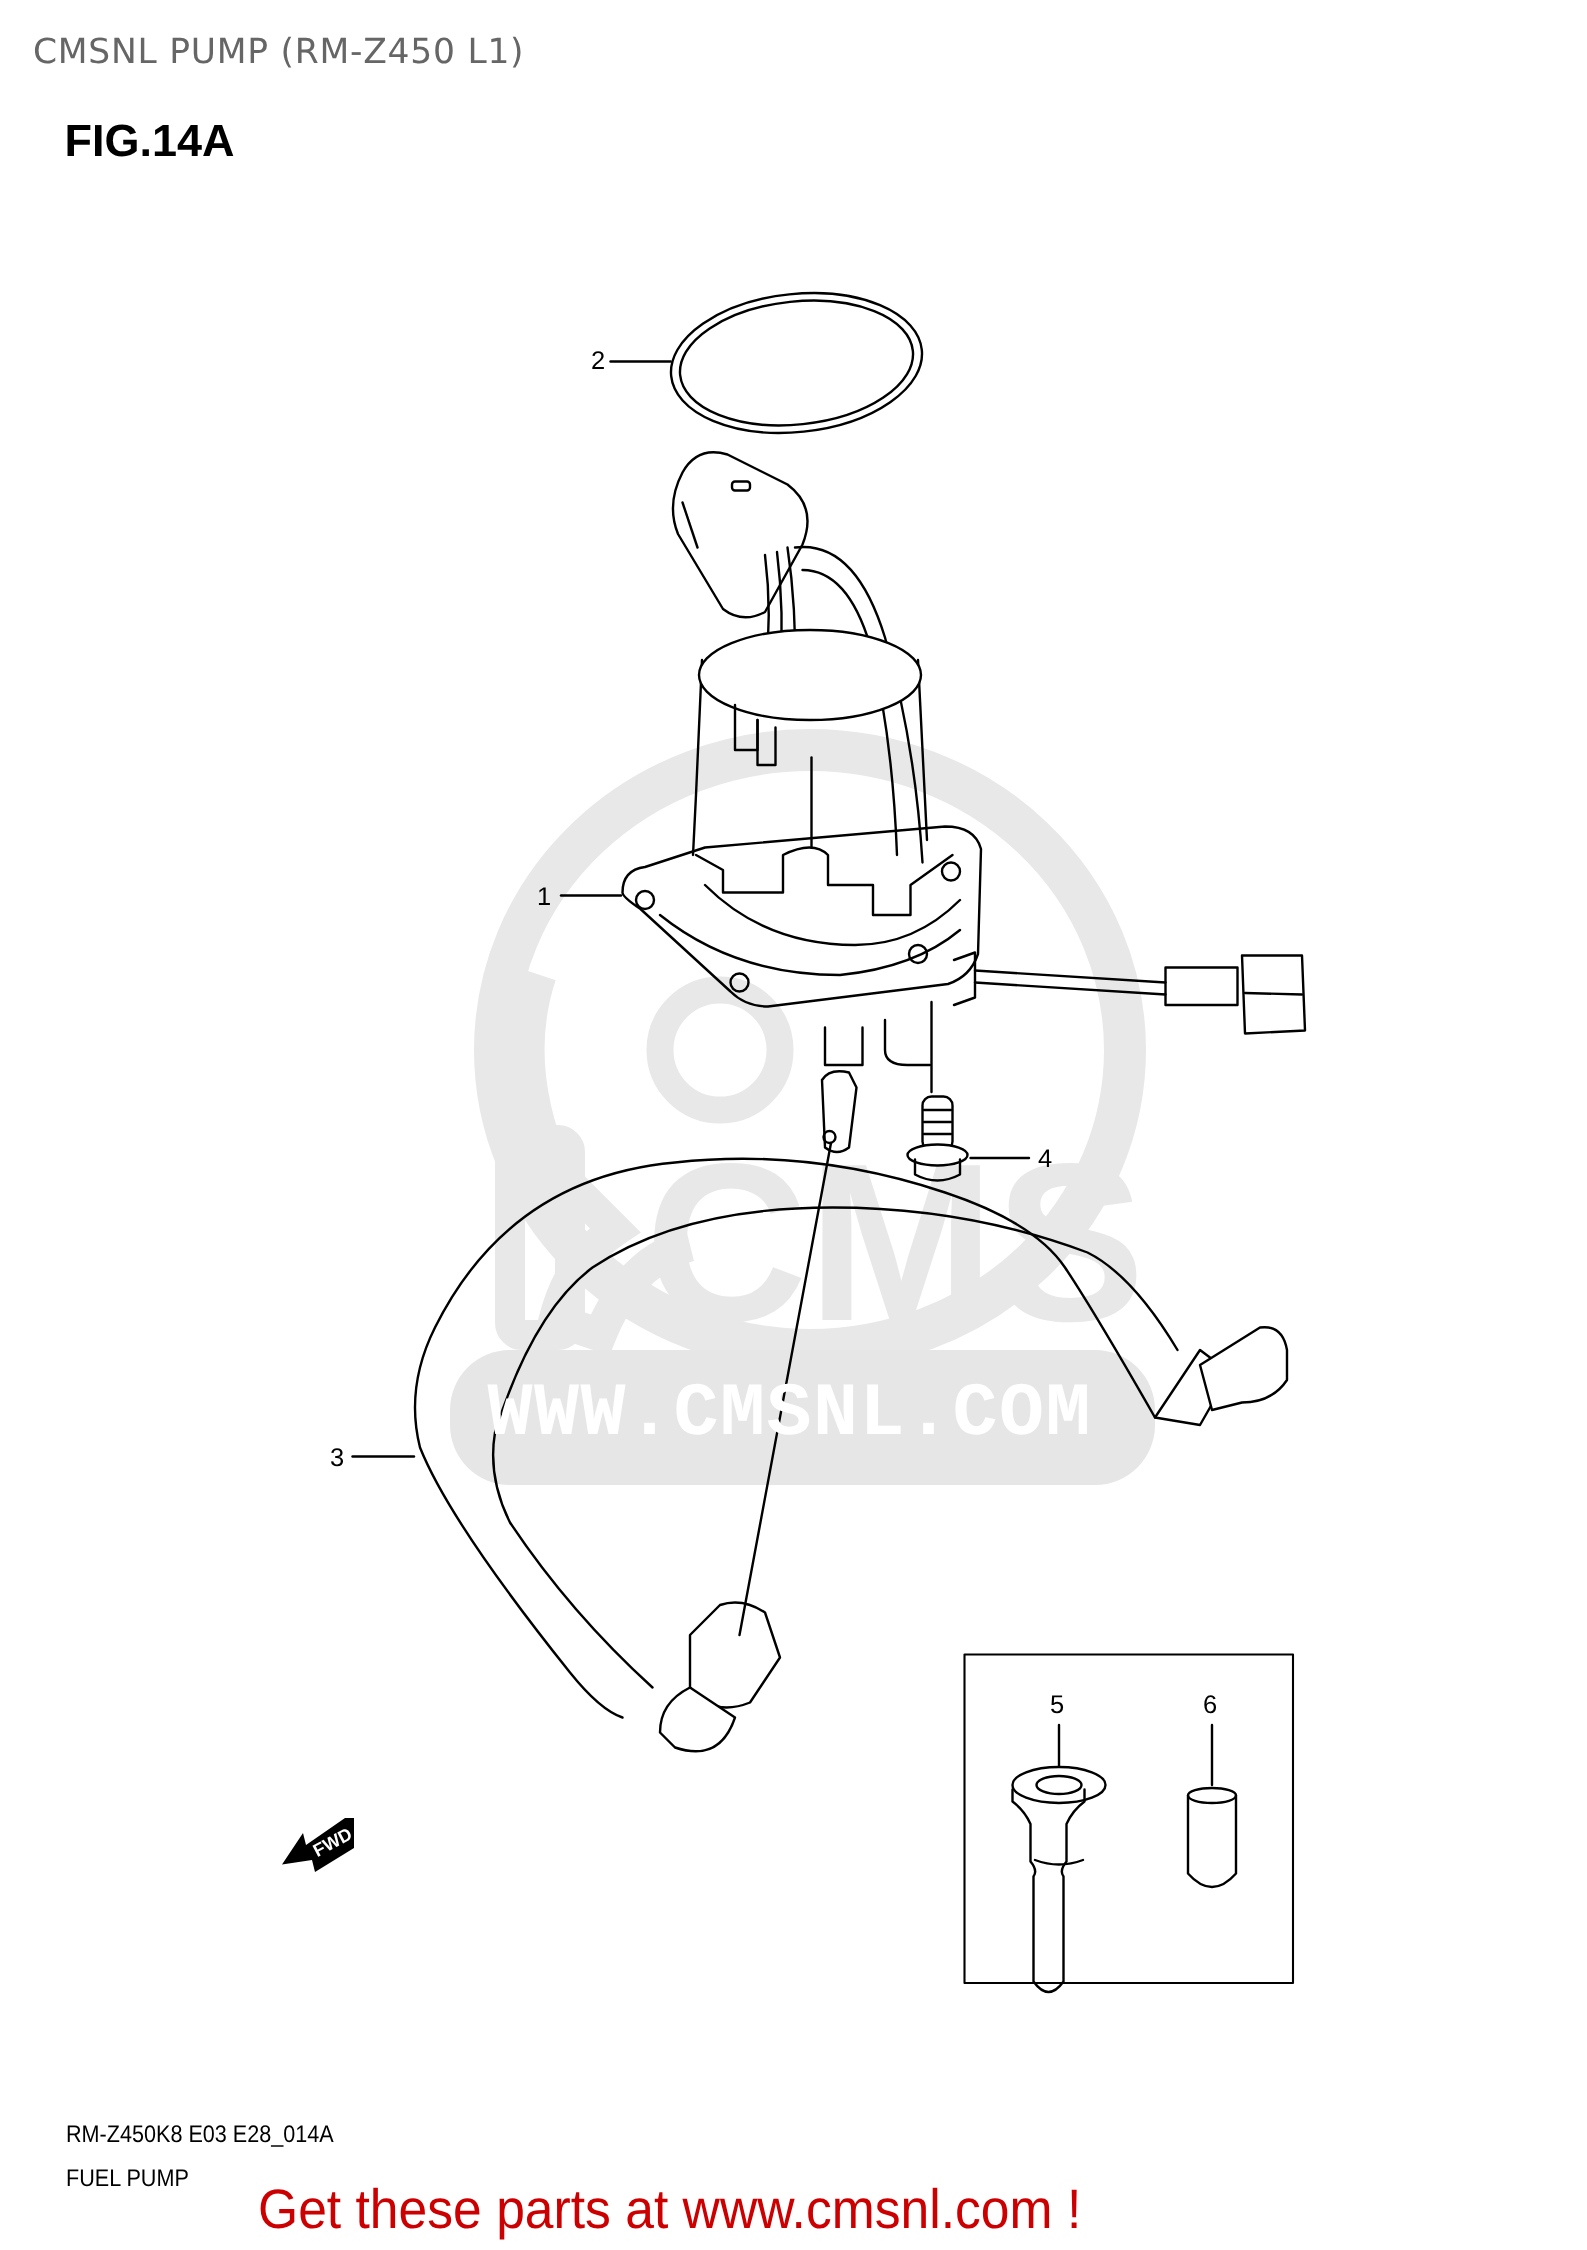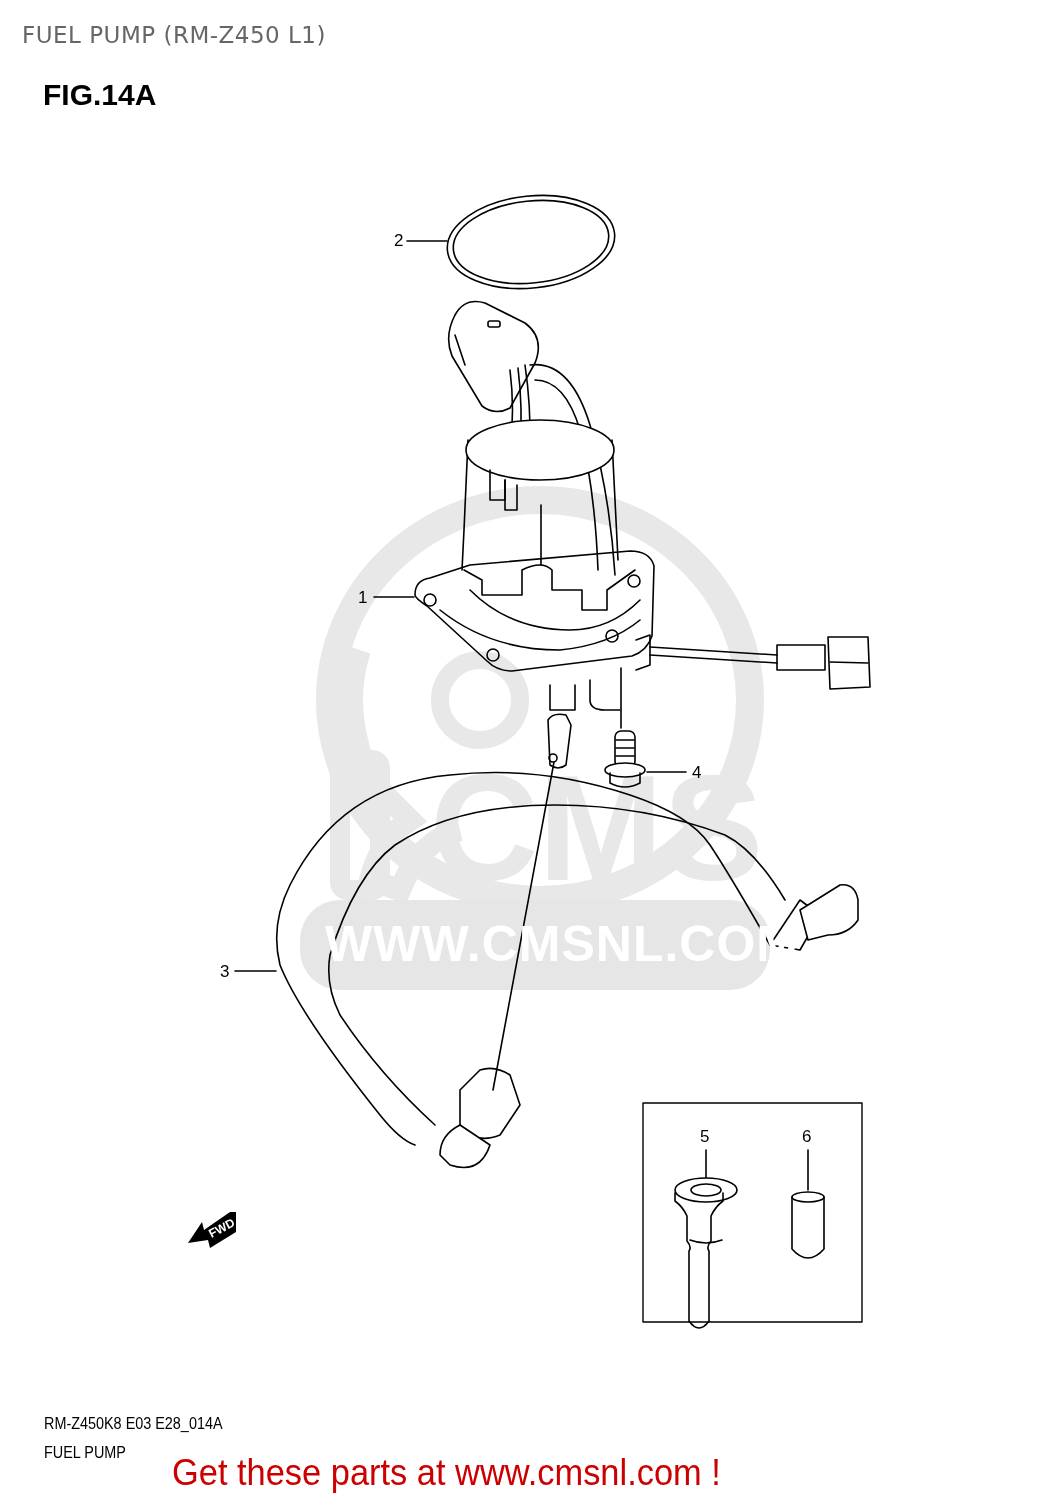--- a/index.html
+++ b/index.html
@@ -4,26 +4,26 @@
   <style>
     html, body { margin: 0; padding: 0; background: #ffffff; }
     body { width: 1058px; height: 1500px; position: relative; overflow: hidden; font-family: "DejaVu Sans", sans-serif; }
     .page-title { position: absolute; left: 22px; top: 22px; font-size: 23px; color: #666666; letter-spacing: 0.5px; font-family: "DejaVu Sans", sans-serif; }
     .fig-label { position: absolute; left: 43px; top: 78px; font-size: 30px; font-weight: bold; color: #000000; font-family: "Liberation Sans", sans-serif; }
     .diagram { position: absolute; left: 0; top: 0; width: 1058px; height: 1500px; }
     .callout { position: absolute; font-size: 17px; color: #000; font-family: "Liberation Sans", sans-serif; }
     .footer-code { position: absolute; left: 44px; top: 1415px; font-size: 16px; color: #000; font-family: "Liberation Sans", sans-serif; transform: scaleX(0.9); transform-origin: left; }
     .footer-name { position: absolute; left: 44px; top: 1444px; font-size: 16px; color: #000; font-family: "Liberation Sans", sans-serif; transform: scaleX(0.9); transform-origin: left; }
     .cta { position: absolute; left: 172px; top: 1452px; font-size: 37px; color: #cc0000; font-family: "Liberation Sans", sans-serif; transform: scaleX(0.93); transform-origin: left; white-space: nowrap; }
-    .watermark-text { position: absolute; left: 325px; top: 915px; font-size: 50px; font-weight: bold; color: #ffffff; font-family: Liberation Sans, sans-serif; letter-spacing: 1px; z-index: 1; }
+    .watermark-text { position: absolute; left: 325px; top: 915px; font-size: 50px; font-weight: bold; color: #ffffff; font-family: Liberation Mono, monospace; letter-spacing: 1px; z-index: 1; }
   </style>
 </head>
 <body>
 
-<div class="page-title">FUEL PUMP (RM-Z450 L1)</div>
+<div class="page-title">CMSNL PUMP (RM-Z450 L1)</div>
 <div class="fig-label">FIG.14A</div>
 
 <svg class="diagram" viewBox="0 0 1058 1500" xmlns="http://www.w3.org/2000/svg">
 
   <g fill="#e8e8e8" stroke="none">
     <ellipse cx="540" cy="700" rx="210" ry="200" fill="none" stroke="#e8e8e8" stroke-width="28"></ellipse>
     <circle cx="480" cy="700" r="40" fill="none" stroke="#e8e8e8" stroke-width="18"></circle>
     <path d="M360 650 q-20 60 10 130 l40 40 q-30 20 -40 60 l30 10 q20-50 60-60" fill="none" stroke="#e8e8e8" stroke-width="22"></path>
     <rect x="340" y="760" width="40" height="130" rx="8" fill="none" stroke="#e8e8e8" stroke-width="20"></rect>
     <text x="430" y="880" font-family="Liberation Sans, sans-serif" font-weight="bold" font-size="150" fill="#e8e8e8">CMS</text>

